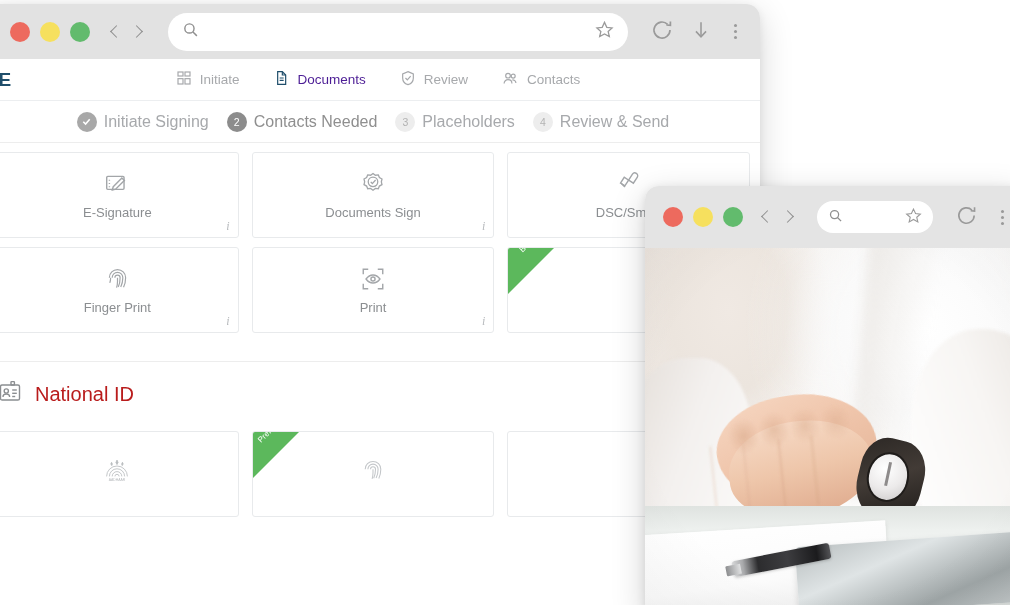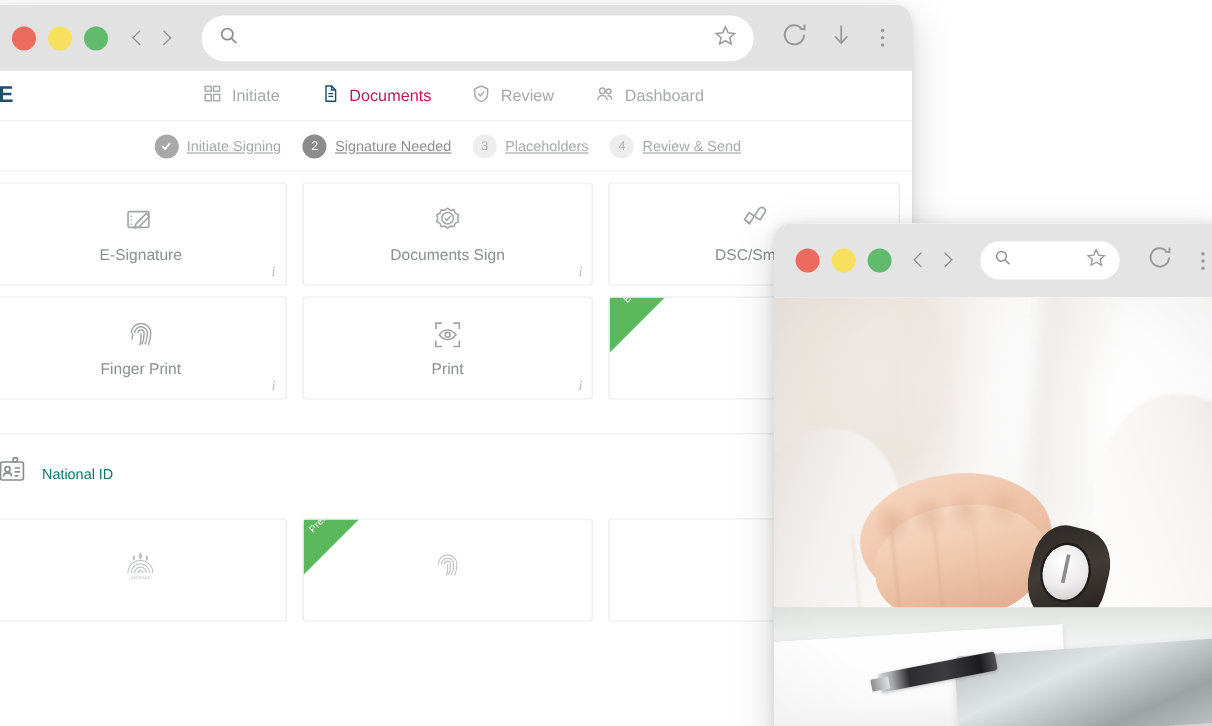--- a/index.html
+++ b/index.html
@@ -104,21 +104,21 @@
     display: flex;
     align-items: center;
     gap: 34px;
     margin: 0 auto;
     padding-left: 10px;
   }
   .navitem {
     display: flex; align-items: center; gap: 8px;
     font-size: 13.5px; color: #a7a9ac; cursor: pointer;
   }
-  .navitem.active { color: #be185d; justify-content: space-between; }
+  .navitem.active { color: #4c1d95; justify-content: space-between; }
   .navitem.active svg { stroke: #1f4e6b; }
 
   
   .stepper {
     height: 42px;
     background: #ffffff;
     border-bottom: 1px solid #ededed;
     display: flex;
     align-items: center;
     justify-content: center;
@@ -126,21 +126,21 @@
   }
   .step { display: flex; align-items: center; gap: 7px; cursor: pointer; }
   .sbub {
     width: 20px; height: 20px; border-radius: 50%;
     display: flex; align-items: center; justify-content: center;
     font-size: 10.5px; color: #ffffff; background: #e9e9e9;
   }
   .sbub.done { background: #a8a8a8; }
   .sbub.cur  { background: #8c8c8c; }
   .sbub.idle { background: #ededed; color: #b2b2b2; }
-  .slabel { font-size: 12px; color: #a7a9ac; white-space: nowrap; text-decoration: underline; }
+  .slabel { font-size: 16px; color: #a7a9ac; white-space: nowrap; }
   .slabel.dark { color: #8f8f8f; }
 
   
   .appbody {
     background: #ffffff;
     padding: 0;
     height: calc(100% - 139px);
     overflow: hidden;
     position: relative;
   }
@@ -198,21 +198,21 @@
   .sect-divider {
     height: 1px;
     background: #ededed;
     margin: 28px 0 0 0;
   }
 
   .sect-head {
     display: flex; align-items: center; gap: 13px;
     padding: 18px 12px 14px 12px;
   }
-  .sect-head .stitle { font-size: 12px; color: #0f766e; }
+  .sect-head .stitle { font-size: 20px; color: #b91c1c; }
 
   
   .win2 {
     position: absolute;
     left: 645px;
     top: 186px;
     width: 380px;
     height: 430px;
     background: #ffffff;
     border-radius: 14px;
@@ -491,40 +491,40 @@
 
         <div class="navitem">
           <span>
             <svg width="17" height="17" viewBox="0 0 24 24" fill="none" stroke="#a7a9ac" stroke-width="1.7">
               <circle cx="8.5" cy="8" r="3.3"></circle>
                 <circle cx="15.8" cy="8.6" r="2.8"></circle>
               <path d="M3 19c0-3.2 2.5-5.4 5.5-5.4S14 15.8 14 19"></path>
               <path d="M14.6 13.9c2.7-.2 5 1.8 5 4.6"></path>
             </svg>
           </span>
-          <span>Dashboard</span>
+          <span>Contacts</span>
         </div>
 
       </div>
     </div>
 
     <div class="stepper">
 
       <div class="step">
         <span class="sbub done">
           <svg width="11" height="11" viewBox="0 0 24 24" fill="none" stroke="#ffffff" stroke-width="3.4">
             <polyline points="5,12.5 10,17.5 19,7"></polyline>
           </svg>
         </span>
         <span class="slabel">Initiate Signing</span>
       </div>
 
       <div class="step">
         <span class="sbub cur">2</span>
-        <span class="slabel dark">Signature Needed</span>
+        <span class="slabel dark">Contacts Needed</span>
       </div>
 
       <div class="step">
         <span class="sbub idle">3</span>
         <span class="slabel">Placeholders</span>
       </div>
 
       <div class="step">
         <span class="sbub idle">4</span>
         <span class="slabel">Review &amp; Send</span>

